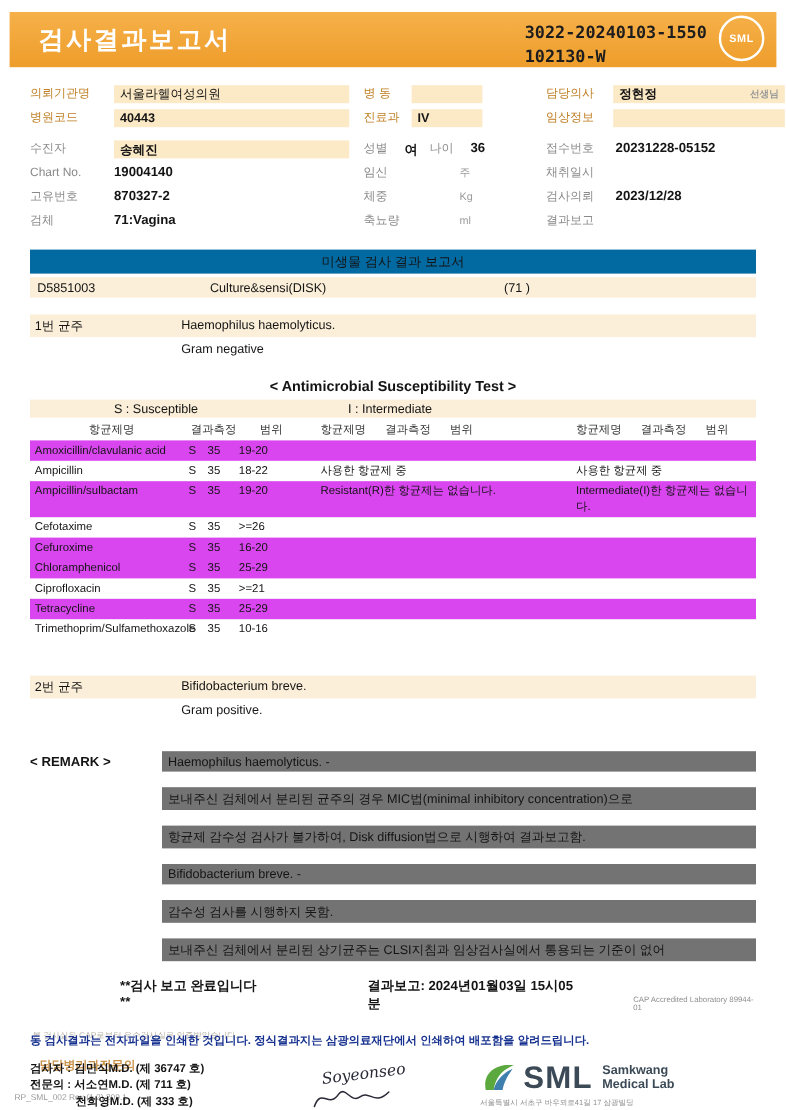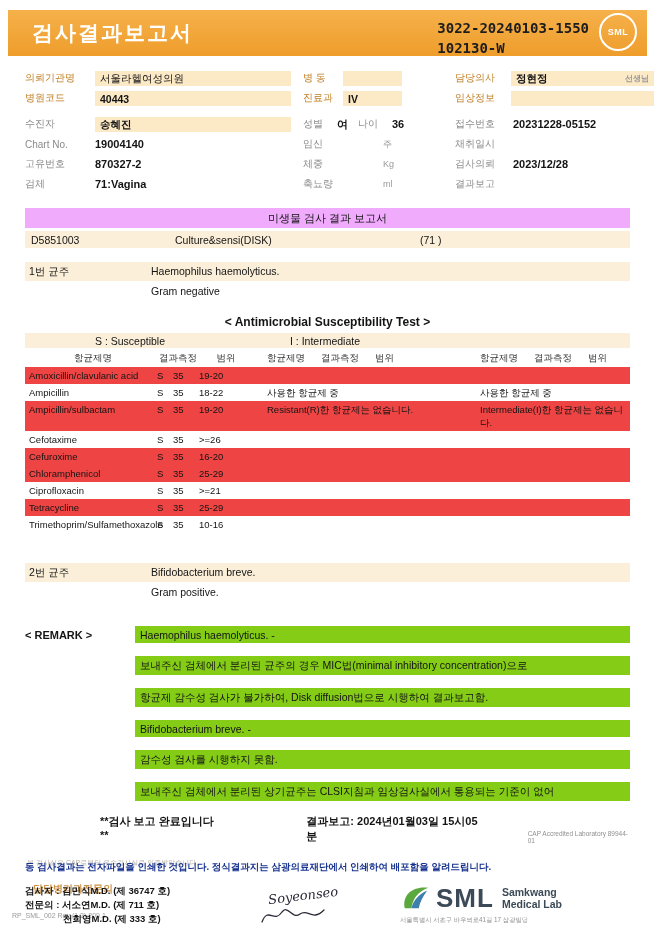--- a/index.html
+++ b/index.html
@@ -26,21 +26,21 @@
   .lbl-g.small { width:34px; }
   .val-bg { background:#fce9c6; min-height:15px; padding:1px 5px 0; display:flex; align-items:center; }
   .w190 { width:196px; } .w84 { width:59px; } .w145 { width:143px; }
   .bold { font-weight:bold; }
   .plain-val { font-weight:bold; font-size:11px; }
   .suffix { margin-left:auto; color:#9a9a9a; font-size:8px; }
   .unit { color:#9a9a9a; font-size:9px; margin-left:46px; }
   .sexage .v { font-weight:bold; font-size:11px; margin-right:10px; }
 
   
-  .micro-band { margin:12px 25px 0; background:#f0abfc; text-align:center; font-size:11px; padding:3px 0 2px; }
+  .micro-band { margin:12px 25px 0; background:#0369a1; text-align:center; font-size:11px; padding:3px 0 2px; }
   .test-row { margin:3px 25px 0; background:#fbefd9; font-size:10.5px; padding:3px 6px 2px; display:flex; }
   .test-row .code { width:144px; flex:none; }
   .test-row .tname { width:245px; flex:none; }
 
   .strain { margin:14px 25px 0; font-size:10.5px; }
   .strain .line1 { background:#fbefd9; padding:3px 4px 2px; display:flex; }
   .strain .slabel { width:122px; flex:none; }
   .strain .line2 { padding:4px 4px 2px 126px; }
   .strain2 { margin-top:30px; }
 
@@ -57,27 +57,27 @@
   .ast-header .h-group { width:192px; display:flex; gap:16px; padding-left:14px; }
   .ast-header .h-group.last { flex:1; padding-left:35px; }
   .ast-rows { margin:0 25px; }
   .ast-row { display:flex; font-size:9.5px; padding:2px 0 2px 4px; line-height:13px; min-height:17px; }
   .ast-row .name { width:128px; flex:none; }
   .ast-row .res { width:16px; flex:none; }
   .ast-row .val { width:26px; flex:none; }
   .ast-row .range { width:54px; flex:none; }
   .ast-row .mid { width:192px; flex:none; padding-left:14px; }
   .ast-row .right { flex:1; padding-left:35px; }
-  .shaded { background:#ef4444; }
+  .shaded { background:#d946ef; }
 
   
   .remark { position:relative; margin:26px 25px 0; font-size:10.5px; }
   .remark-label { position:absolute; left:0; top:3px; font-weight:bold; font-size:11px; }
   .remark-lines { margin-left:110px; }
-  .remark-line { background:#84cc16; padding:3px 5px 2px; margin-bottom:13px; min-height:17px; }
+  .remark-line { background:#737373; padding:3px 5px 2px; margin-bottom:13px; min-height:17px; }
 
   
   .completion { margin:12px 25px 0; display:flex; align-items:baseline; font-size:11px;gap:48px; }
   .completion .done { font-weight:bold; margin-left:75px; }
   .completion .time { font-weight:bold; margin-left:42px; }
   .completion .cap { margin-left:auto; font-size:6.5px; color:#8f8f8f; align-self:flex-end; }
 
   
   .notice { position:relative; margin:14px 25px 0; height:18px; }
   .notice-gray { position:absolute; top:0; left:2px; font-size:7px; color:#b5b0a6; }

